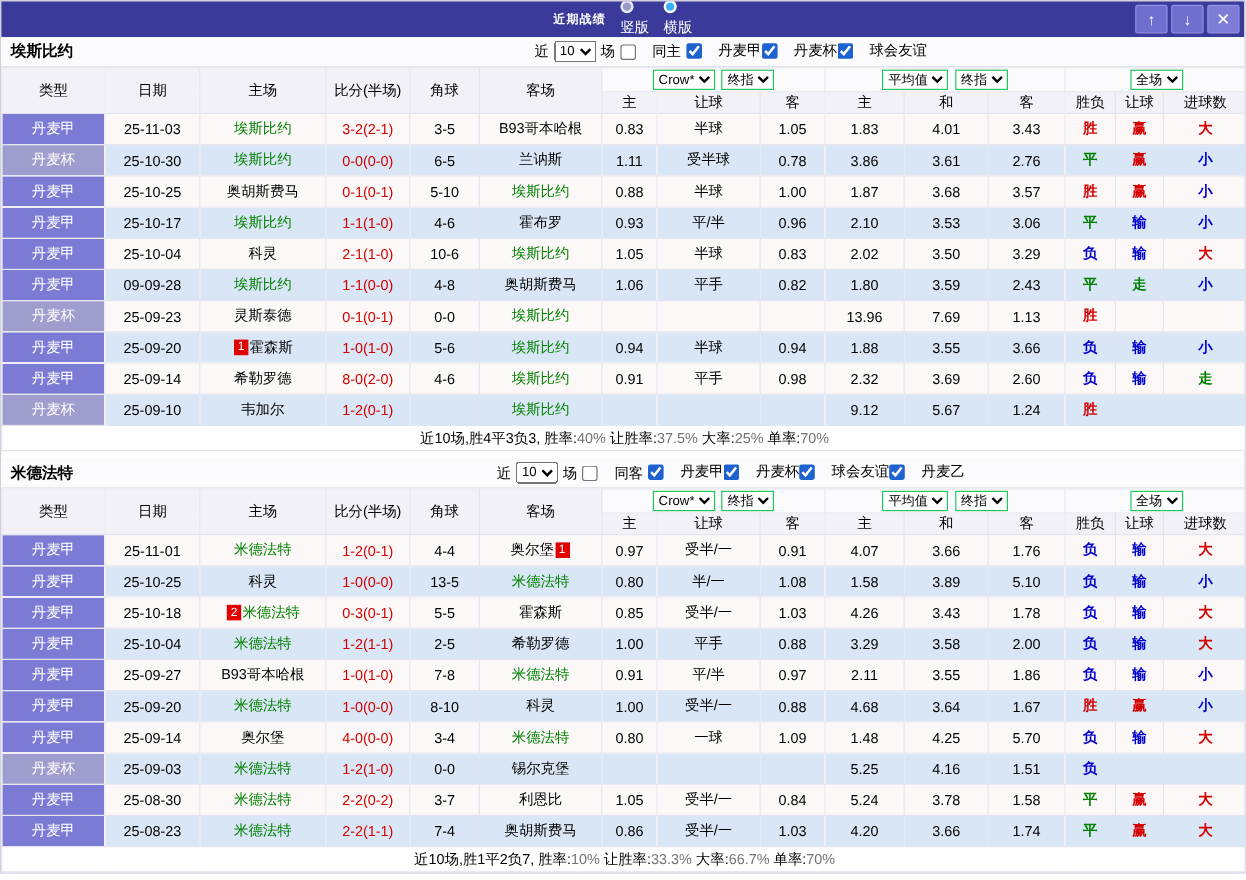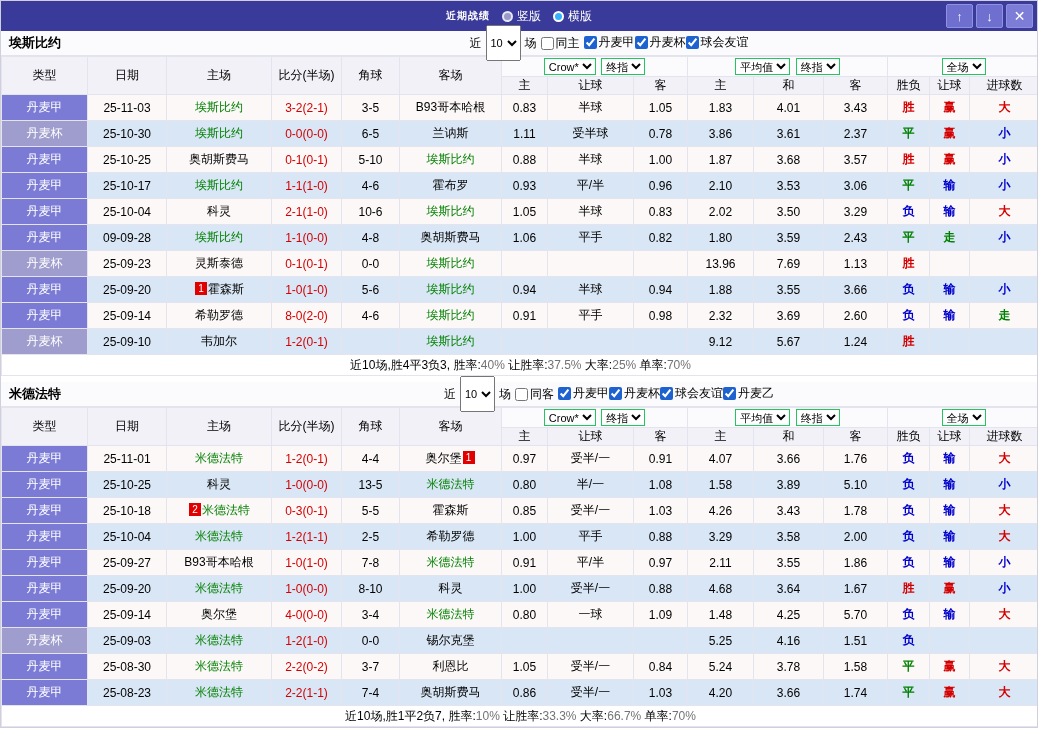--- a/index.html
+++ b/index.html
@@ -20,21 +20,21 @@
     align-items: center;
     position: relative;
   }
   .topbar-center {
     margin: 0 auto;
     display: flex;
     align-items: center;
     gap: 12px;
   }
   .tb-title { font-weight: bold; font-size: 10px; letter-spacing: 1px; }
-  .radio { display: inline-flex; align-items: center; gap: 4px; cursor: pointer; font-size: 12px; }
+  .radio { display: inline-flex; gap: 4px; cursor: pointer; font-size: 12px; flex-direction: column; }
   .radio-dot {
     width: 11px; height: 11px; border-radius: 50%;
     border: 2px solid #e6e6f5; background: #9a9ac8; display: inline-block;
   }
   .radio-dot.on { background: #35b1ff; border-color: #fff; }
   .topbar-right { position: absolute; right: 4px; top: 3px; display: flex; gap: 3px; }
   .tb-btn {
     width: 27px; height: 24px;
     background: #6f6fd0; color: #fff;
     border: 1px solid #9191e2; border-radius: 2px;
@@ -51,22 +51,22 @@
     display: flex;
     align-items: center;
     padding: 0 8px;
   }
   .team-name { font-weight: bold; font-size: 13px; z-index: 2; }
   .filters {
     position: absolute; left: 180px; right: 0;
     display: flex; justify-content: center; align-items: center;
     gap: 4px; font-size: 12px;
   }
-  .filters select { height: 36px; font-size: 11px; font-family: inherit; }
-  .chk { display: inline-flex; align-items: center; gap: 2px; cursor: pointer; }
+  .filters select { height: 18px; font-size: 11px; font-family: inherit; }
+  .chk { display: inline-flex; align-items: center; gap: 14px; cursor: pointer; }
   .chk input { width: 13px; height: 13px; accent-color: #1e62d0; margin: 0; }
   
   table { width: 100%; border-collapse: collapse; table-layout: fixed; }
   th, td {
     border: 1px solid #e4e4ee;
     text-align: center;
     font-size: 12px;
     padding: 0 2px;
     overflow: hidden;
     white-space: nowrap;
@@ -209,21 +209,21 @@
     <td>25-10-30</td>
     <td><span class="subject">埃斯比约</span></td>
     <td class="c-score">0-0(0-0)</td>
     <td>6-5</td>
     <td><span>兰讷斯</span></td>
     <td>1.11</td>
     <td>受半球</td>
     <td>0.78</td>
     <td>3.86</td>
     <td>3.61</td>
-    <td>2.37</td>
+    <td>2.76</td>
     <td style="color: rgb(0, 128, 0); font-weight: bold;">平</td>
     <td style="color: rgb(212, 0, 0); font-weight: bold;">赢</td>
     <td style="color: rgb(0, 0, 204); font-weight: bold;">小</td>
   </tr>
         <tr>
     <td class="t-jia">丹麦甲</td>
     <td>25-10-25</td>
     <td><span>奥胡斯费马</span></td>
     <td class="c-score">0-1(0-1)</td>
     <td>5-10</td>

